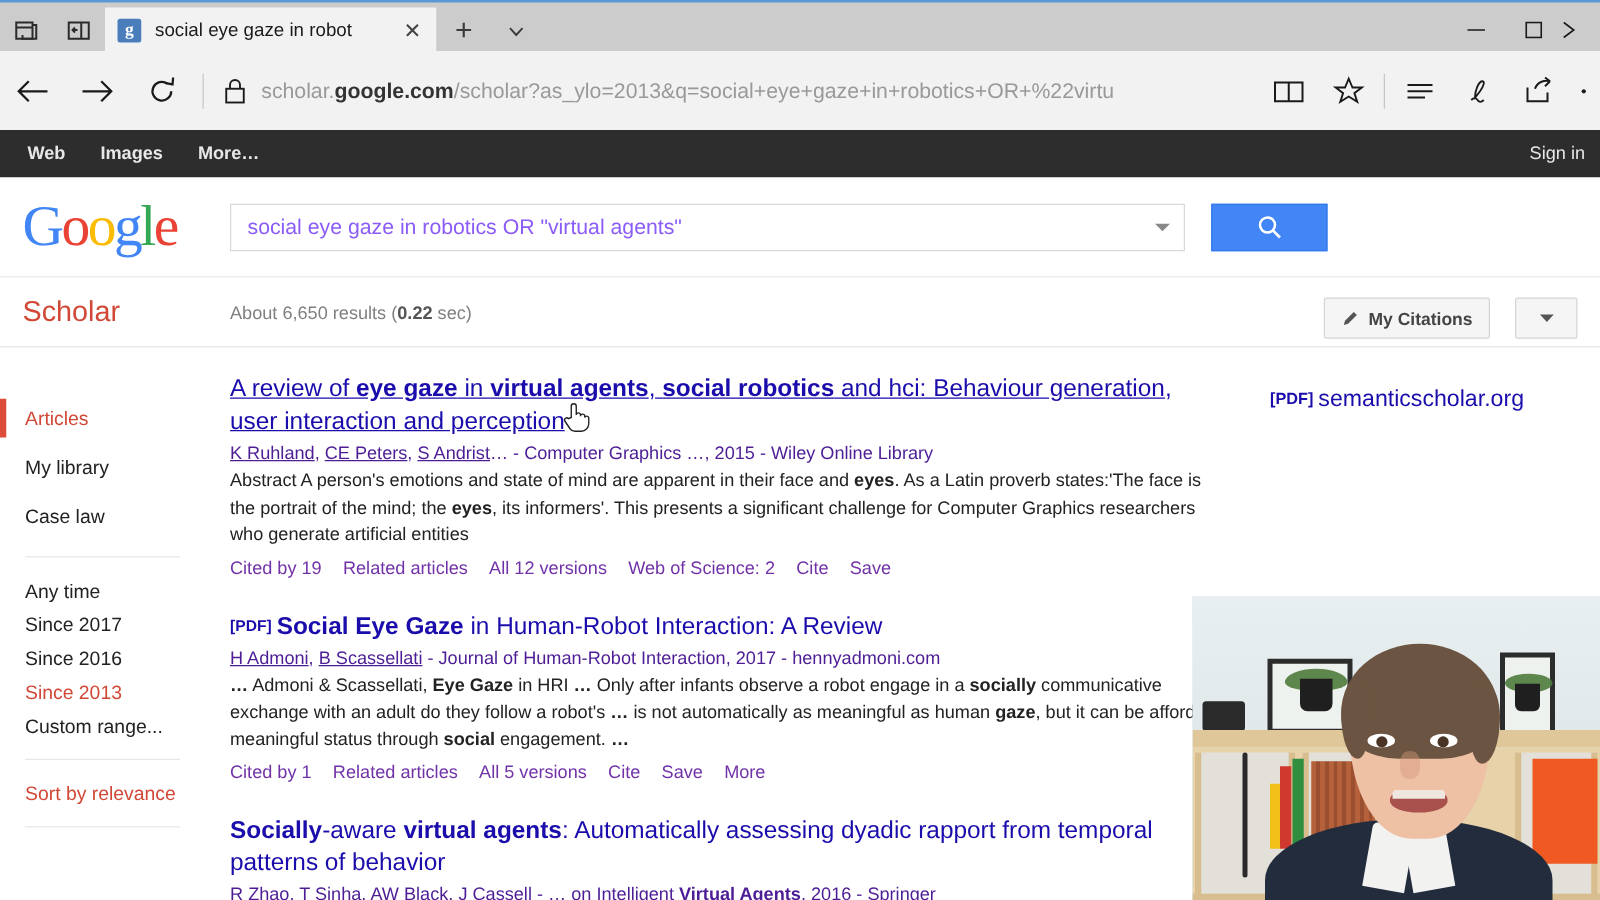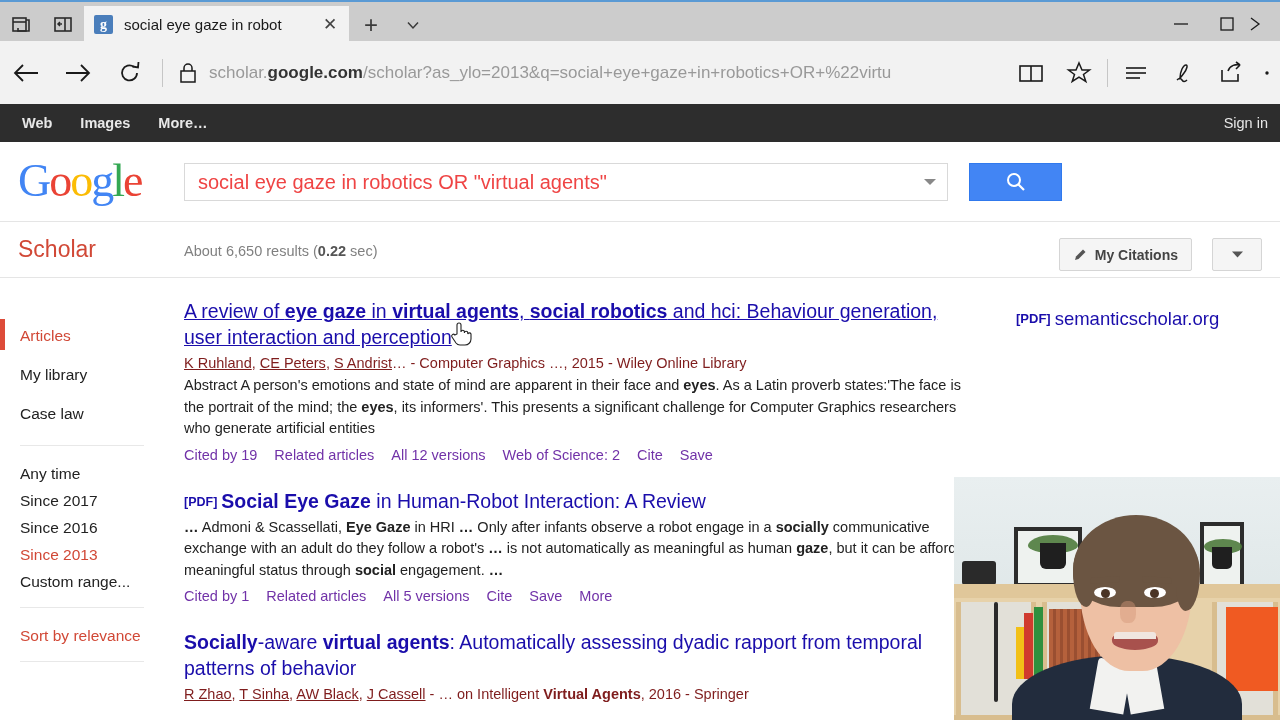--- a/index.html
+++ b/index.html
@@ -97,21 +97,21 @@
   .glogo span:nth-child(5){color:#34A853;}
   .glogo span:nth-child(6){color:#EA4335;}
 
   .searchbox {
     position: absolute; left: 184px; top: 163px; width: 764px; height: 38px;
     border: 1px solid #d9d9d9; background: #fff;
     display: flex; align-items: center;
   }
   .searchbox input {
     flex: 1 1 auto; border: none; outline: none; height: 34px;
-    font-size: 20px; color: #ef4444; padding-left: 13px;
+    font-size: 17px; color: #8b5cf6; padding-left: 13px;
     font-family: "Liberation Sans", sans-serif; background: transparent;
   }
   .searchbox .caret {
     width: 34px; height: 36px; display:flex; align-items:center; justify-content:center;
   }
   .searchbtn {
     position: absolute; left: 969px; top: 163px; width: 93px; height: 38px;
     background: #4285F4; border: 1px solid #3079ed;
     display: flex; align-items: center; justify-content: center;
   }
@@ -162,21 +162,21 @@
   
   .results { position: absolute; left: 184px; top: 298px; width: 790px; }
   .result { margin-bottom: 22px; }
   .r-title {
     font-size: 19.5px; line-height: 26px; color: #1a0dab;
     font-family: "Liberation Sans", sans-serif;
   }
   .r-title.hovered { text-decoration: underline; color: #1a0dab; }
   .r-title b { font-weight: bold; }
   .pdf-tag { font-size: 12.5px; font-weight: bold; color: #1a0dab; vertical-align: 2px; margin-right: 4px;}
-  .r-meta { font-size: 14.5px; color: #7f1d1d; line-height: 20px; margin-top: 3px; }
+  .r-meta { font-size: 14.5px; color: #4c1d95; line-height: 20px; margin-top: 3px; }
   .r-meta u { text-decoration: underline; }
   .r-snip { font-size: 14.5px; color: #222; line-height: 21.5px; margin-top: 2px; }
   .r-snip b { font-weight: bold; }
   .r-links { font-size: 14.5px; color: #7132a8; margin-top: 4px; line-height: 22px; }
   .r-links span { color: #7132a8; margin-right: 17px; text-align: right; }
   .r-right {
     position: absolute; left: 1016px; font-size: 18.5px; color: #1a0dab;
     white-space: nowrap;
   }
   .r-right .pdf-tag { font-size: 13px; }
@@ -459,20 +459,21 @@
       <div class="r-title hovered">A review of <b>eye gaze</b> in <b>virtual agents</b>, <b>social robotics</b> and hci: Behaviour generation, user interaction and perception</div>
       <div class="r-meta"><u>K Ruhland</u>, <u>CE Peters</u>, <u>S Andrist</u>… - Computer Graphics …, 2015 - Wiley Online Library</div>
       <div class="r-snip">Abstract A person's emotions and state of mind are apparent in their face and <b>eyes</b>. As a Latin proverb states:'The face is the portrait of the mind; the <b>eyes</b>, its informers'. This presents a significant challenge for Computer Graphics researchers who generate artificial entities</div>
       <div class="r-links">
         <span>Cited by 19</span><span>Related articles</span><span>All 12 versions</span><span>Web of Science: 2</span><span>Cite</span><span>Save</span>
       </div>
     </div>
 
     <div class="result" style="margin-top:2px;">
       <div class="r-title"><span class="pdf-tag">[PDF]</span><span><b>Social Eye Gaze</b> in Human-Robot Interaction: A Review</span></div>
+      <div class="r-meta"><u>H Admoni</u>, <u>B Scassellati</u> - Journal of Human-Robot Interaction, 2017 - hennyadmoni.com</div>
       <div class="r-snip"><b>…</b> Admoni &amp; Scassellati, <b>Eye Gaze</b> in HRI <b>…</b> Only after infants observe a robot engage in a <b>socially</b> communicative exchange with an adult do they follow a robot's <b>…</b> is not automatically as meaningful as human <b>gaze</b>, but it can be afforded meaningful status through <b>social</b> engagement. <b>…</b></div>
       <div class="r-links">
         <span>Cited by 1</span><span>Related articles</span><span>All 5 versions</span><span>Cite</span><span>Save</span><span>More</span>
       </div>
     </div>
 
     <div class="result" style="margin-top:4px;">
       <div class="r-title"><b>Socially</b>-aware <b>virtual agents</b>: Automatically assessing dyadic rapport from temporal patterns of behavior</div>
       <div class="r-meta"><u>R Zhao</u>, <u>T Sinha</u>, <u>AW Black</u>, <u>J Cassell</u> - … on Intelligent <b>Virtual Agents</b>, 2016 - Springer</div>
     </div>

